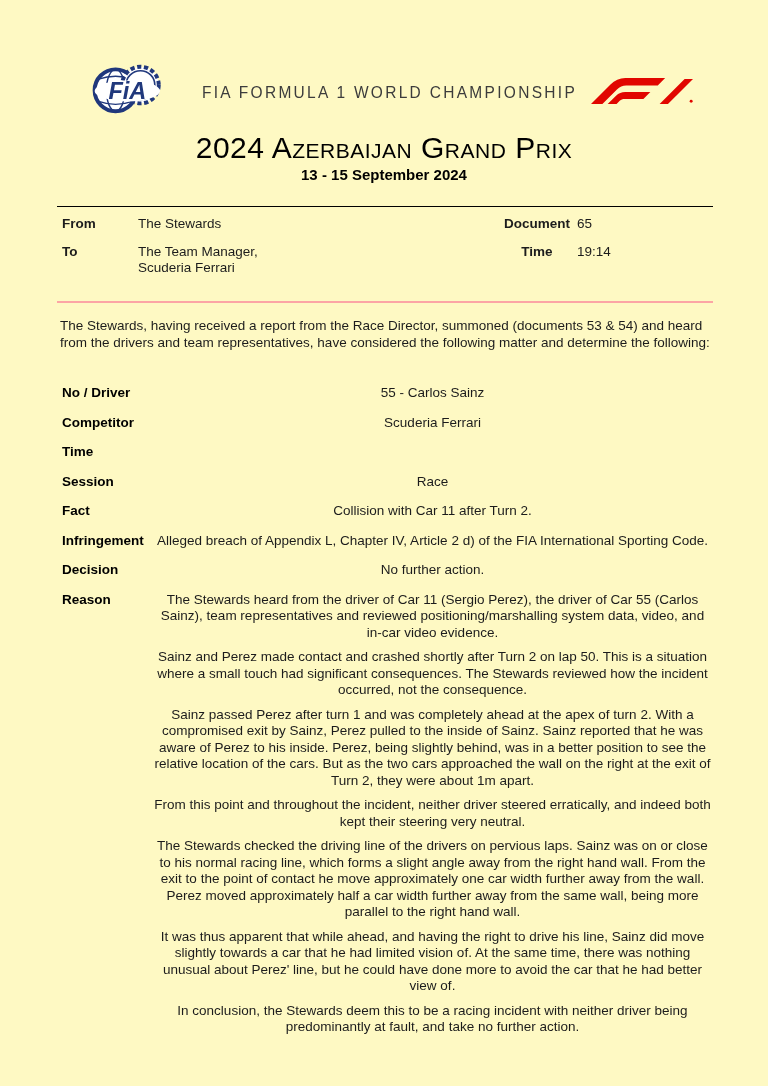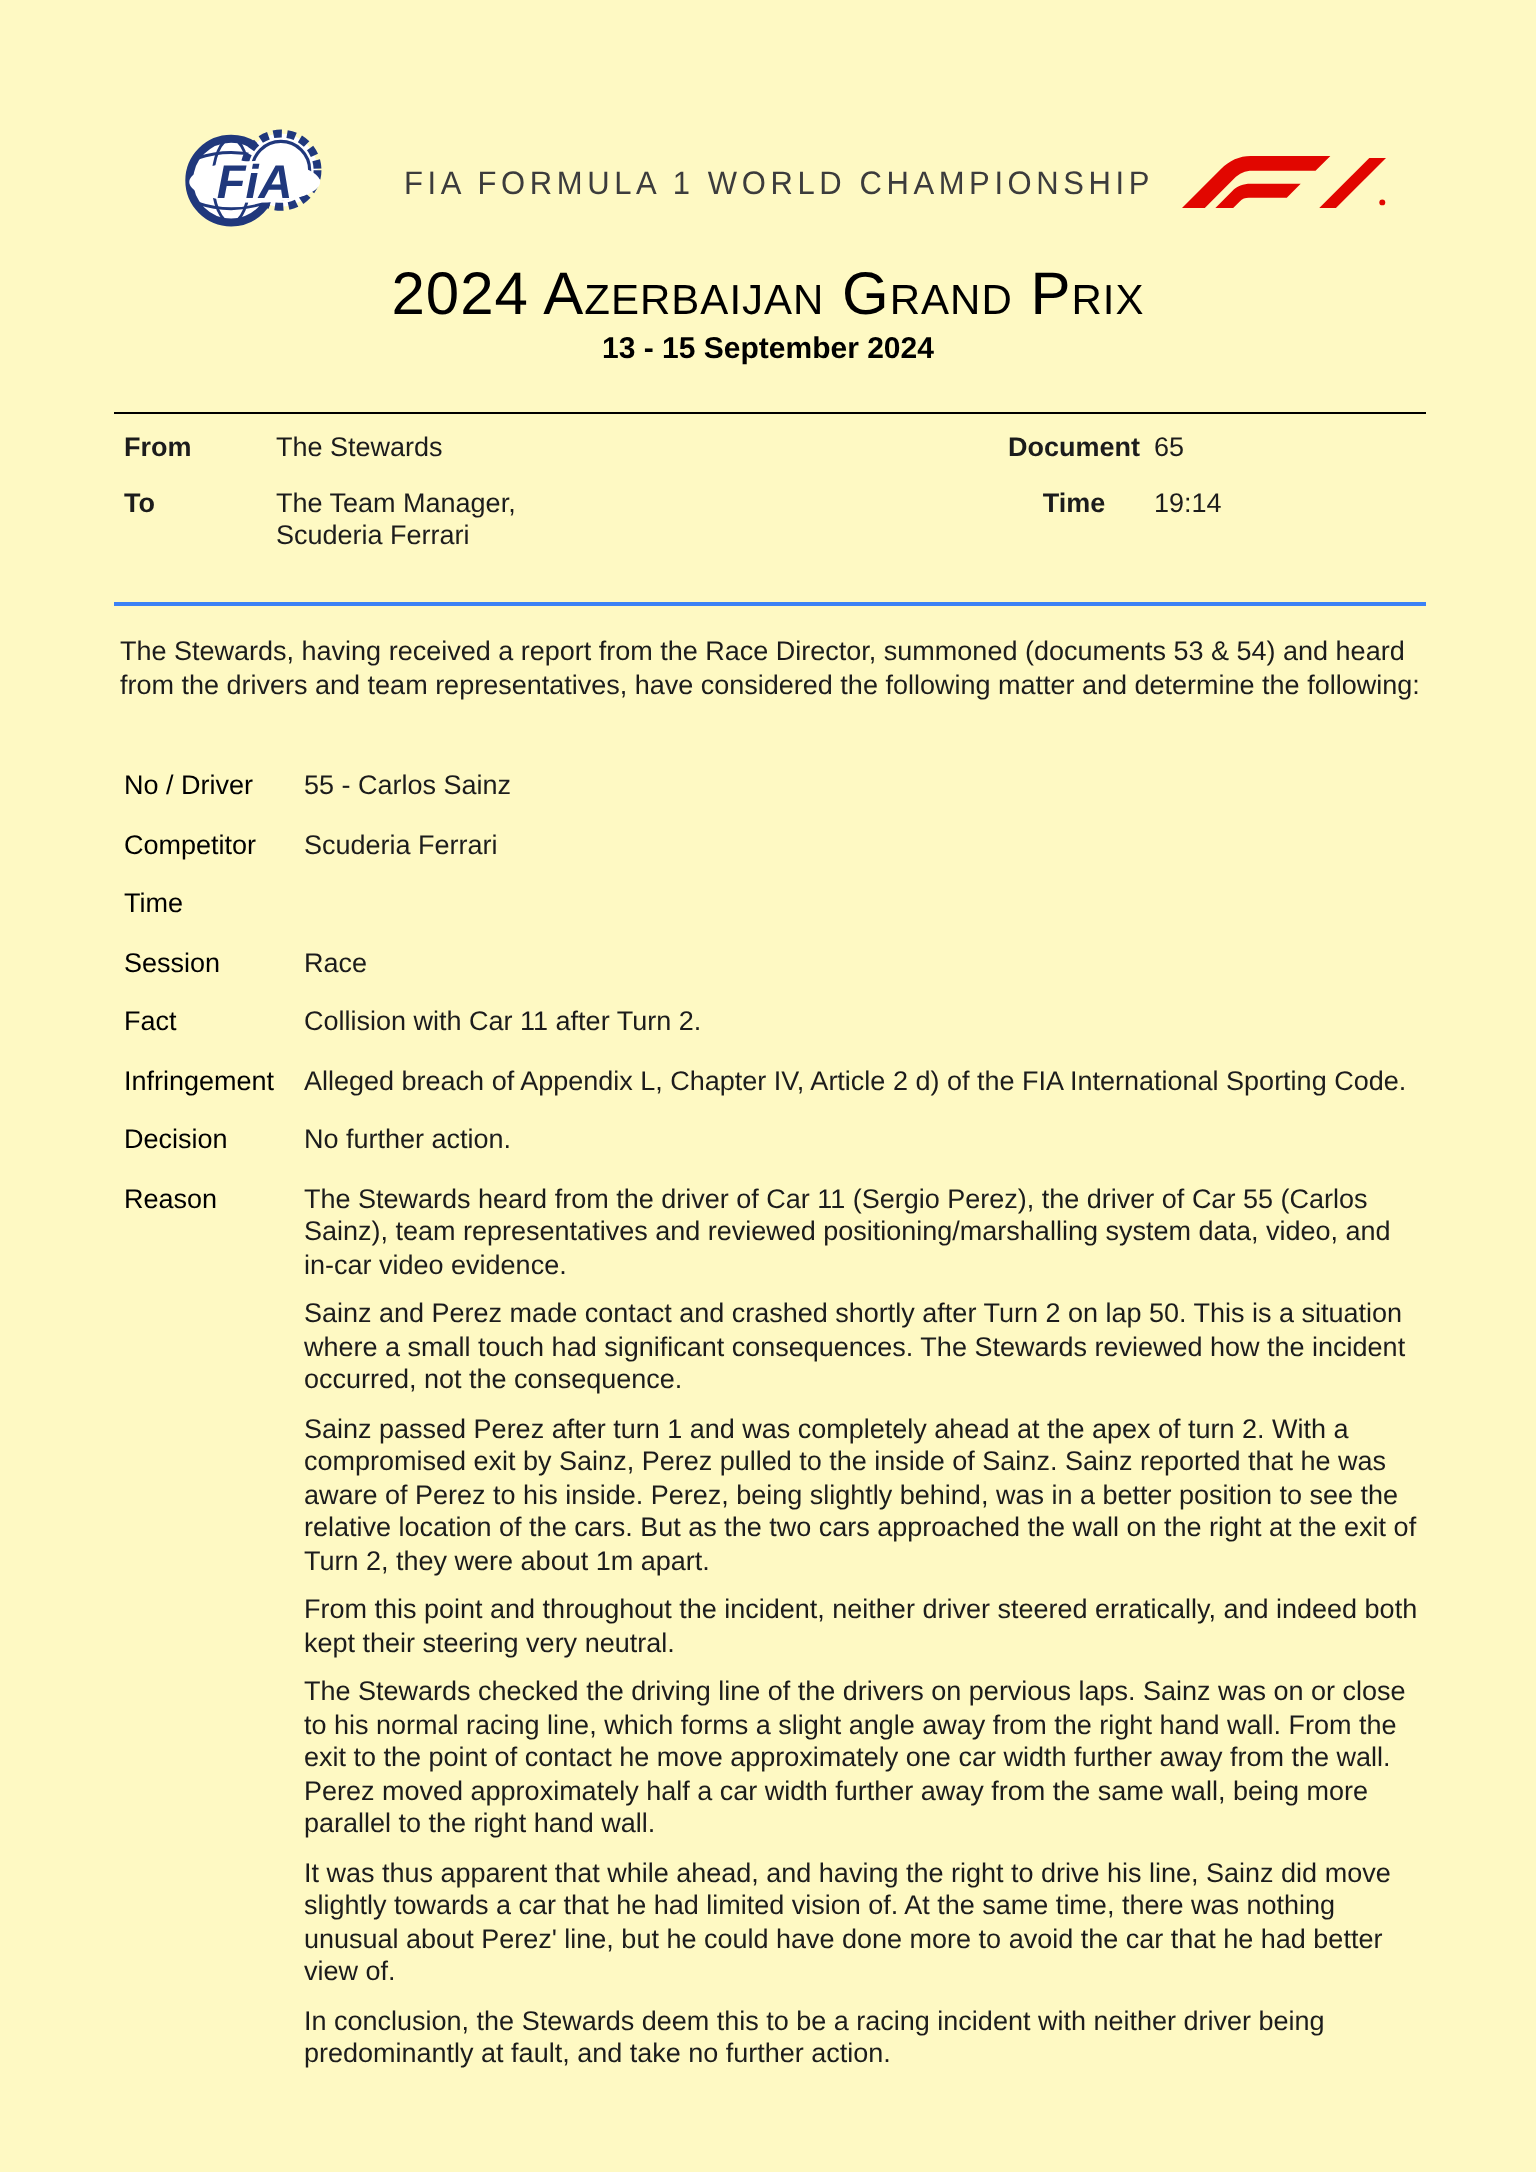--- a/index.html
+++ b/index.html
@@ -25,39 +25,39 @@
     text-align:center;font-weight:normal;font-size:30px;
     font-variant:small-caps;letter-spacing:0.5px;color:#000;
   }
   .subtitle{
     position:absolute;left:0;top:166px;width:768px;
     text-align:center;font-weight:bold;font-size:15px;color:#000;
   }
   
   .meta-table{
     position:absolute;left:57px;top:206px;width:656px;height:97px;
-    border-top:1.5px solid #000;border-bottom:2px solid #3b82f6;
+    border-top:1.5px solid #000;border-bottom:2px solid #fca5a5;
     box-sizing:border-box;padding-top:9px;
   }
   .meta-col-left{position:absolute;left:5px;top:9px;width:420px;}
   .meta-col-right{position:absolute;left:440px;top:9px;width:216px;}
   .meta-row{display:flex;margin-bottom:11px;font-size:13.5px;line-height:16.5px;}
   .meta-label{width:76px;font-weight:bold;flex:none;}
   .meta-col-right .meta-label{width:80px;text-align:center;}
   .meta-value{flex:1;}
   .pre-line{white-space:pre-line;}
   
   .intro{
     position:absolute;left:60px;top:317px;width:650px;
     font-size:13.5px;line-height:17px;margin:0;
   }
   .fields{position:absolute;left:62px;top:385px;width:651px;}
   .field-row{display:flex;margin-bottom:13px;font-size:13.5px;line-height:16.5px;}
-  .field-label{width:90px;flex:none;font-weight:normal;color:#000;}
-  .field-value{flex:1;}
+  .field-label{width:90px;flex:none;font-weight:bold;color:#000;}
+  .field-value{flex:1;text-align:center;}
   .field-value p{margin:0 0 8px 0;}
   .field-value p:last-child{margin-bottom:0;}
 </style>
 </head>
 <body>
 
 <div class="page">
 
   <svg class="fia-logo" viewBox="0 0 110 100" aria-hidden="true">
     <circle cx="36" cy="52" r="32" fill="#ffffff" stroke="#20387C" stroke-width="6"></circle>

